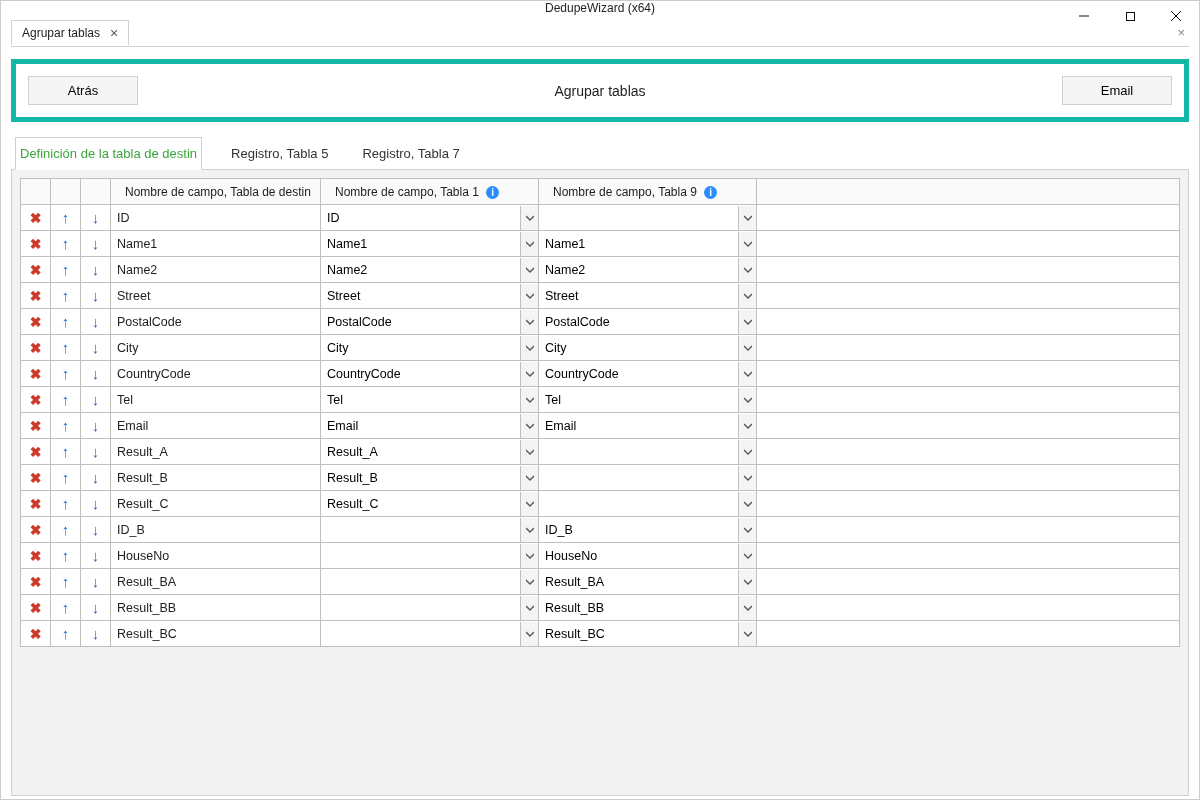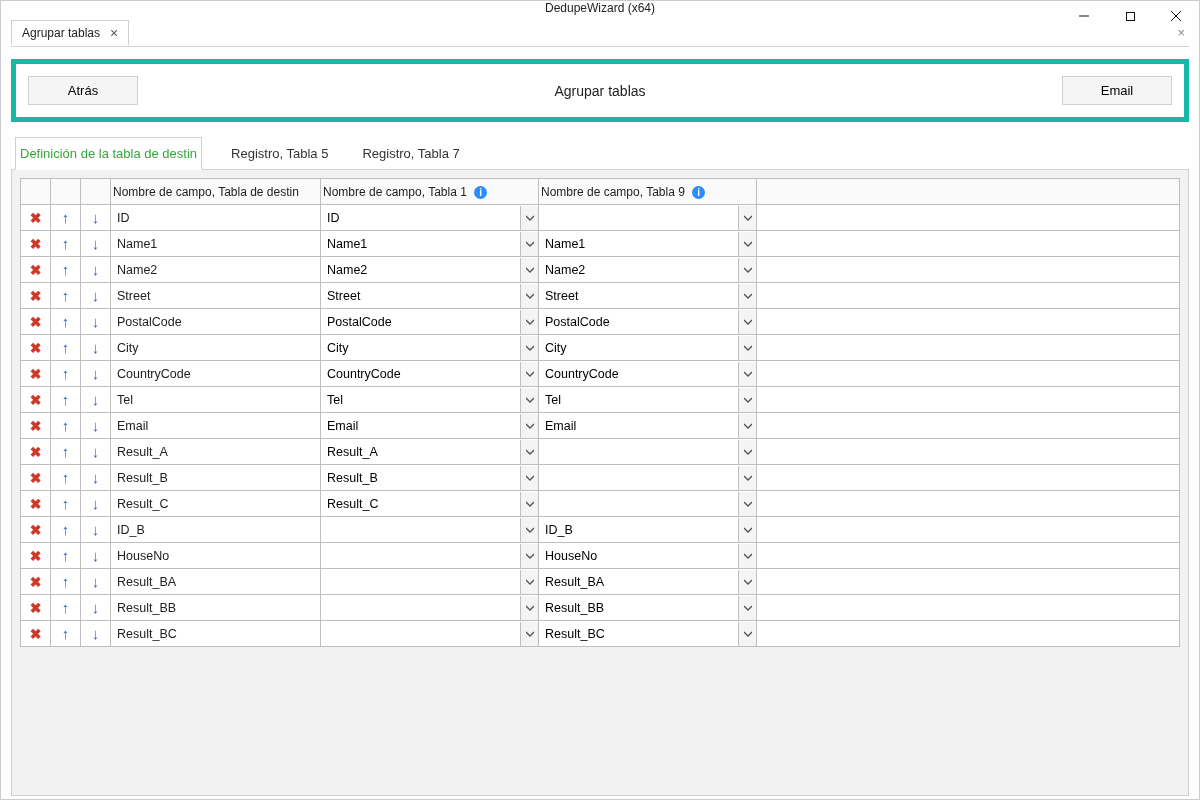--- a/index.html
+++ b/index.html
@@ -152,21 +152,21 @@
     padding: 0;
     height: 26px;
     vertical-align: middle;
     background: #fff;
   }
   .grid th {
     background: #fafafa;
     font-weight: normal;
     font-size: 12px;
     text-align: left;
-    padding: 4px 2px;
+    padding: 4px 14px;
     white-space: nowrap;
   }
   .col-act { width: 30px; }
   .col-dest { width: 210px; }
   .col-t1 { width: 218px; }
   .col-t2 { width: 218px; }
   .info-icon {
     display: inline-flex;
     width: 13px; height: 13px;
     border-radius: 50%;

